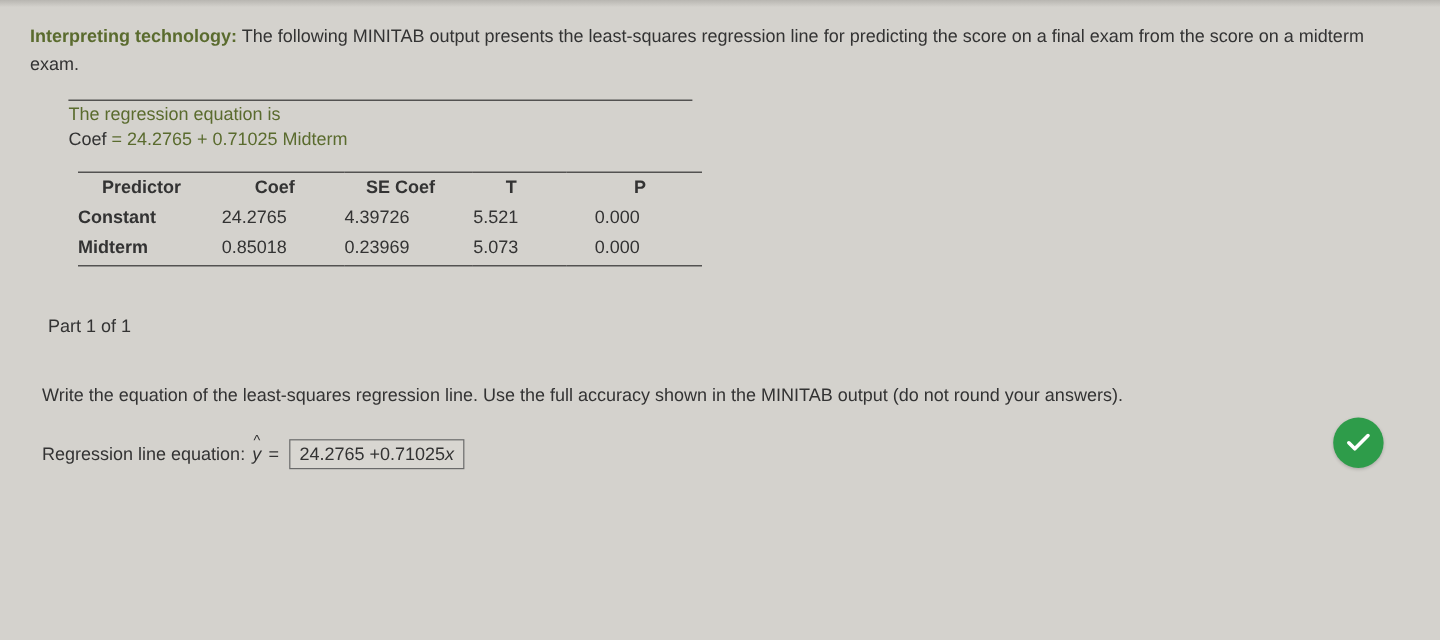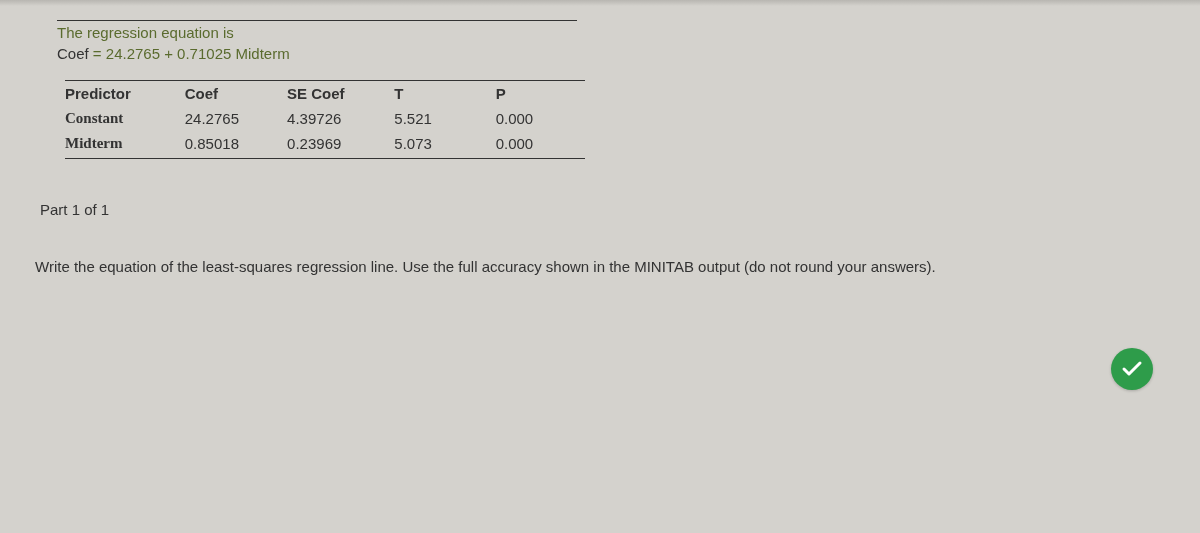--- a/index.html
+++ b/index.html
@@ -47,38 +47,37 @@
     }
     .reg-final {
       color: #333;
     }
     .predictor-table {
       margin-left: 40px;
       border-collapse: collapse;
       width: 520px;
     }
     .predictor-table th {
-      text-align: left;
+      text-align: center;
       font-weight: bold;
       color: #333;
       padding: 4px 14px 4px 0;
       border-top: 1.5px solid #333;
       border-bottom: none;
     }
     .predictor-table td {
       padding: 4px 14px 4px 0;
       color: #333;
     }
     .predictor-table tr:last-child td {
       border-bottom: 1.5px solid #333;
       padding-bottom: 6px;
     }
     .predictor-name {
       font-weight: bold;
-      font-family: Liberation Serif, serif;
     }
     .col-p {
       padding-left: 24px !important;
     }
     .part-label {
       margin-top: 42px;
       margin-left: 15px;
       margin-bottom: 26px;
       color: #333;
     }
@@ -144,20 +143,23 @@
       background: linear-gradient(to bottom, #b8b6b1, transparent);
     }
   </style>
 </head>
 <body>
 
 <div class="top-edge"></div>
 
 <div class="page">
 
+  <div class="intro">
+    <span class="intro-title">Interpreting technology:</span><span> The following MINITAB output presents the least-squares regression line for predicting the score on a final exam from the score on a midterm exam.</span>
+  </div>
 
   <div class="regression-block">
     <div class="reg-header-line"></div>
     <div class="reg-title">The regression equation is</div>
     <div class="reg-equation">
       <span class="reg-final">Coef</span><span> = </span><span>24.2765 + 0.71025 Midterm</span>
     </div>
   </div>
 
   <table class="predictor-table">
@@ -185,20 +187,28 @@
         <td>5.073</td>
         <td class="col-p">0.000</td>
       </tr>
     </tbody>
   </table>
 
   <div class="part-label">Part 1 of 1</div>
 
   <div class="question-text">Write the equation of the least-squares regression line. Use the full accuracy shown in the MINITAB output (do not round your answers).</div>
 
+  <div class="answer-line">
+    <span>Regression line equation: </span>
+    <span class="yhat">y</span>
+    <span>=</span>
+    <span class="answer-box">
+      <span>24.2765 +0.71025</span><span class="x-var">x</span>
+    </span>
+  </div>
 
   <div class="check-badge">
     <svg viewBox="0 0 24 24">
       <path d="M4 12 L9 17 L20 6" stroke="#fff" stroke-width="3" fill="none" stroke-linecap="round" stroke-linejoin="round"></path>
     </svg>
   </div>
 
 </div>
 
 </body></html>

